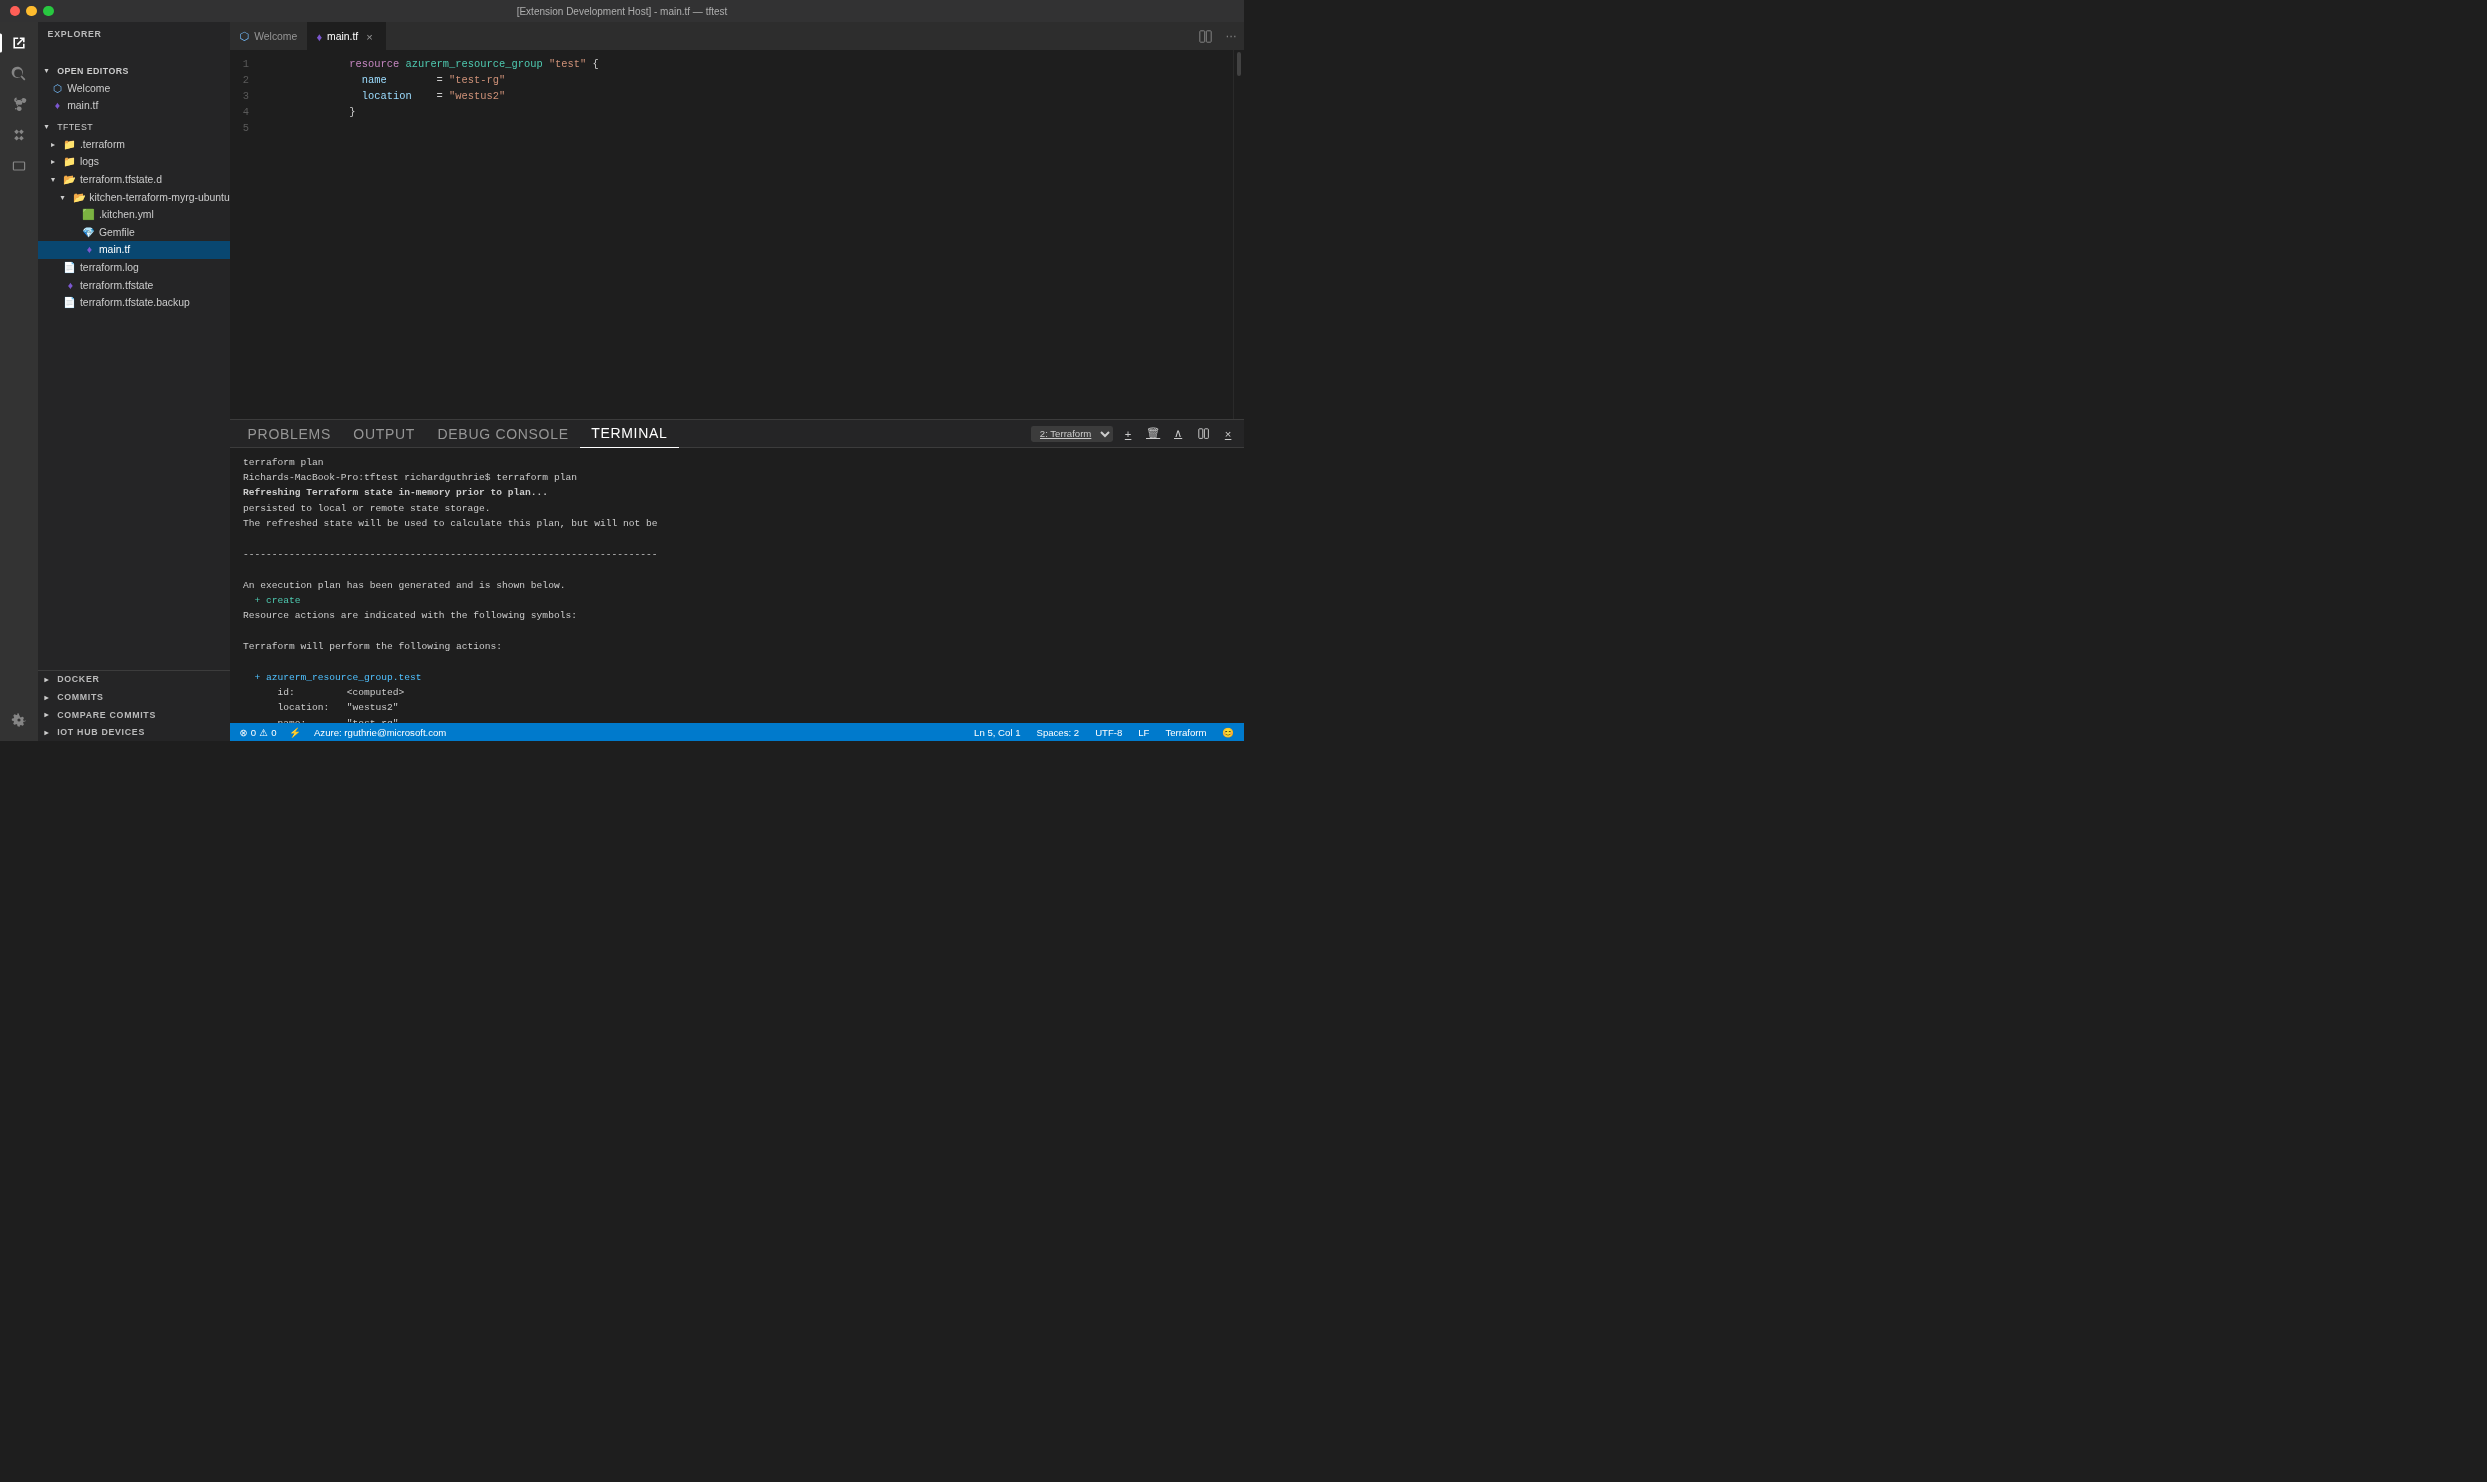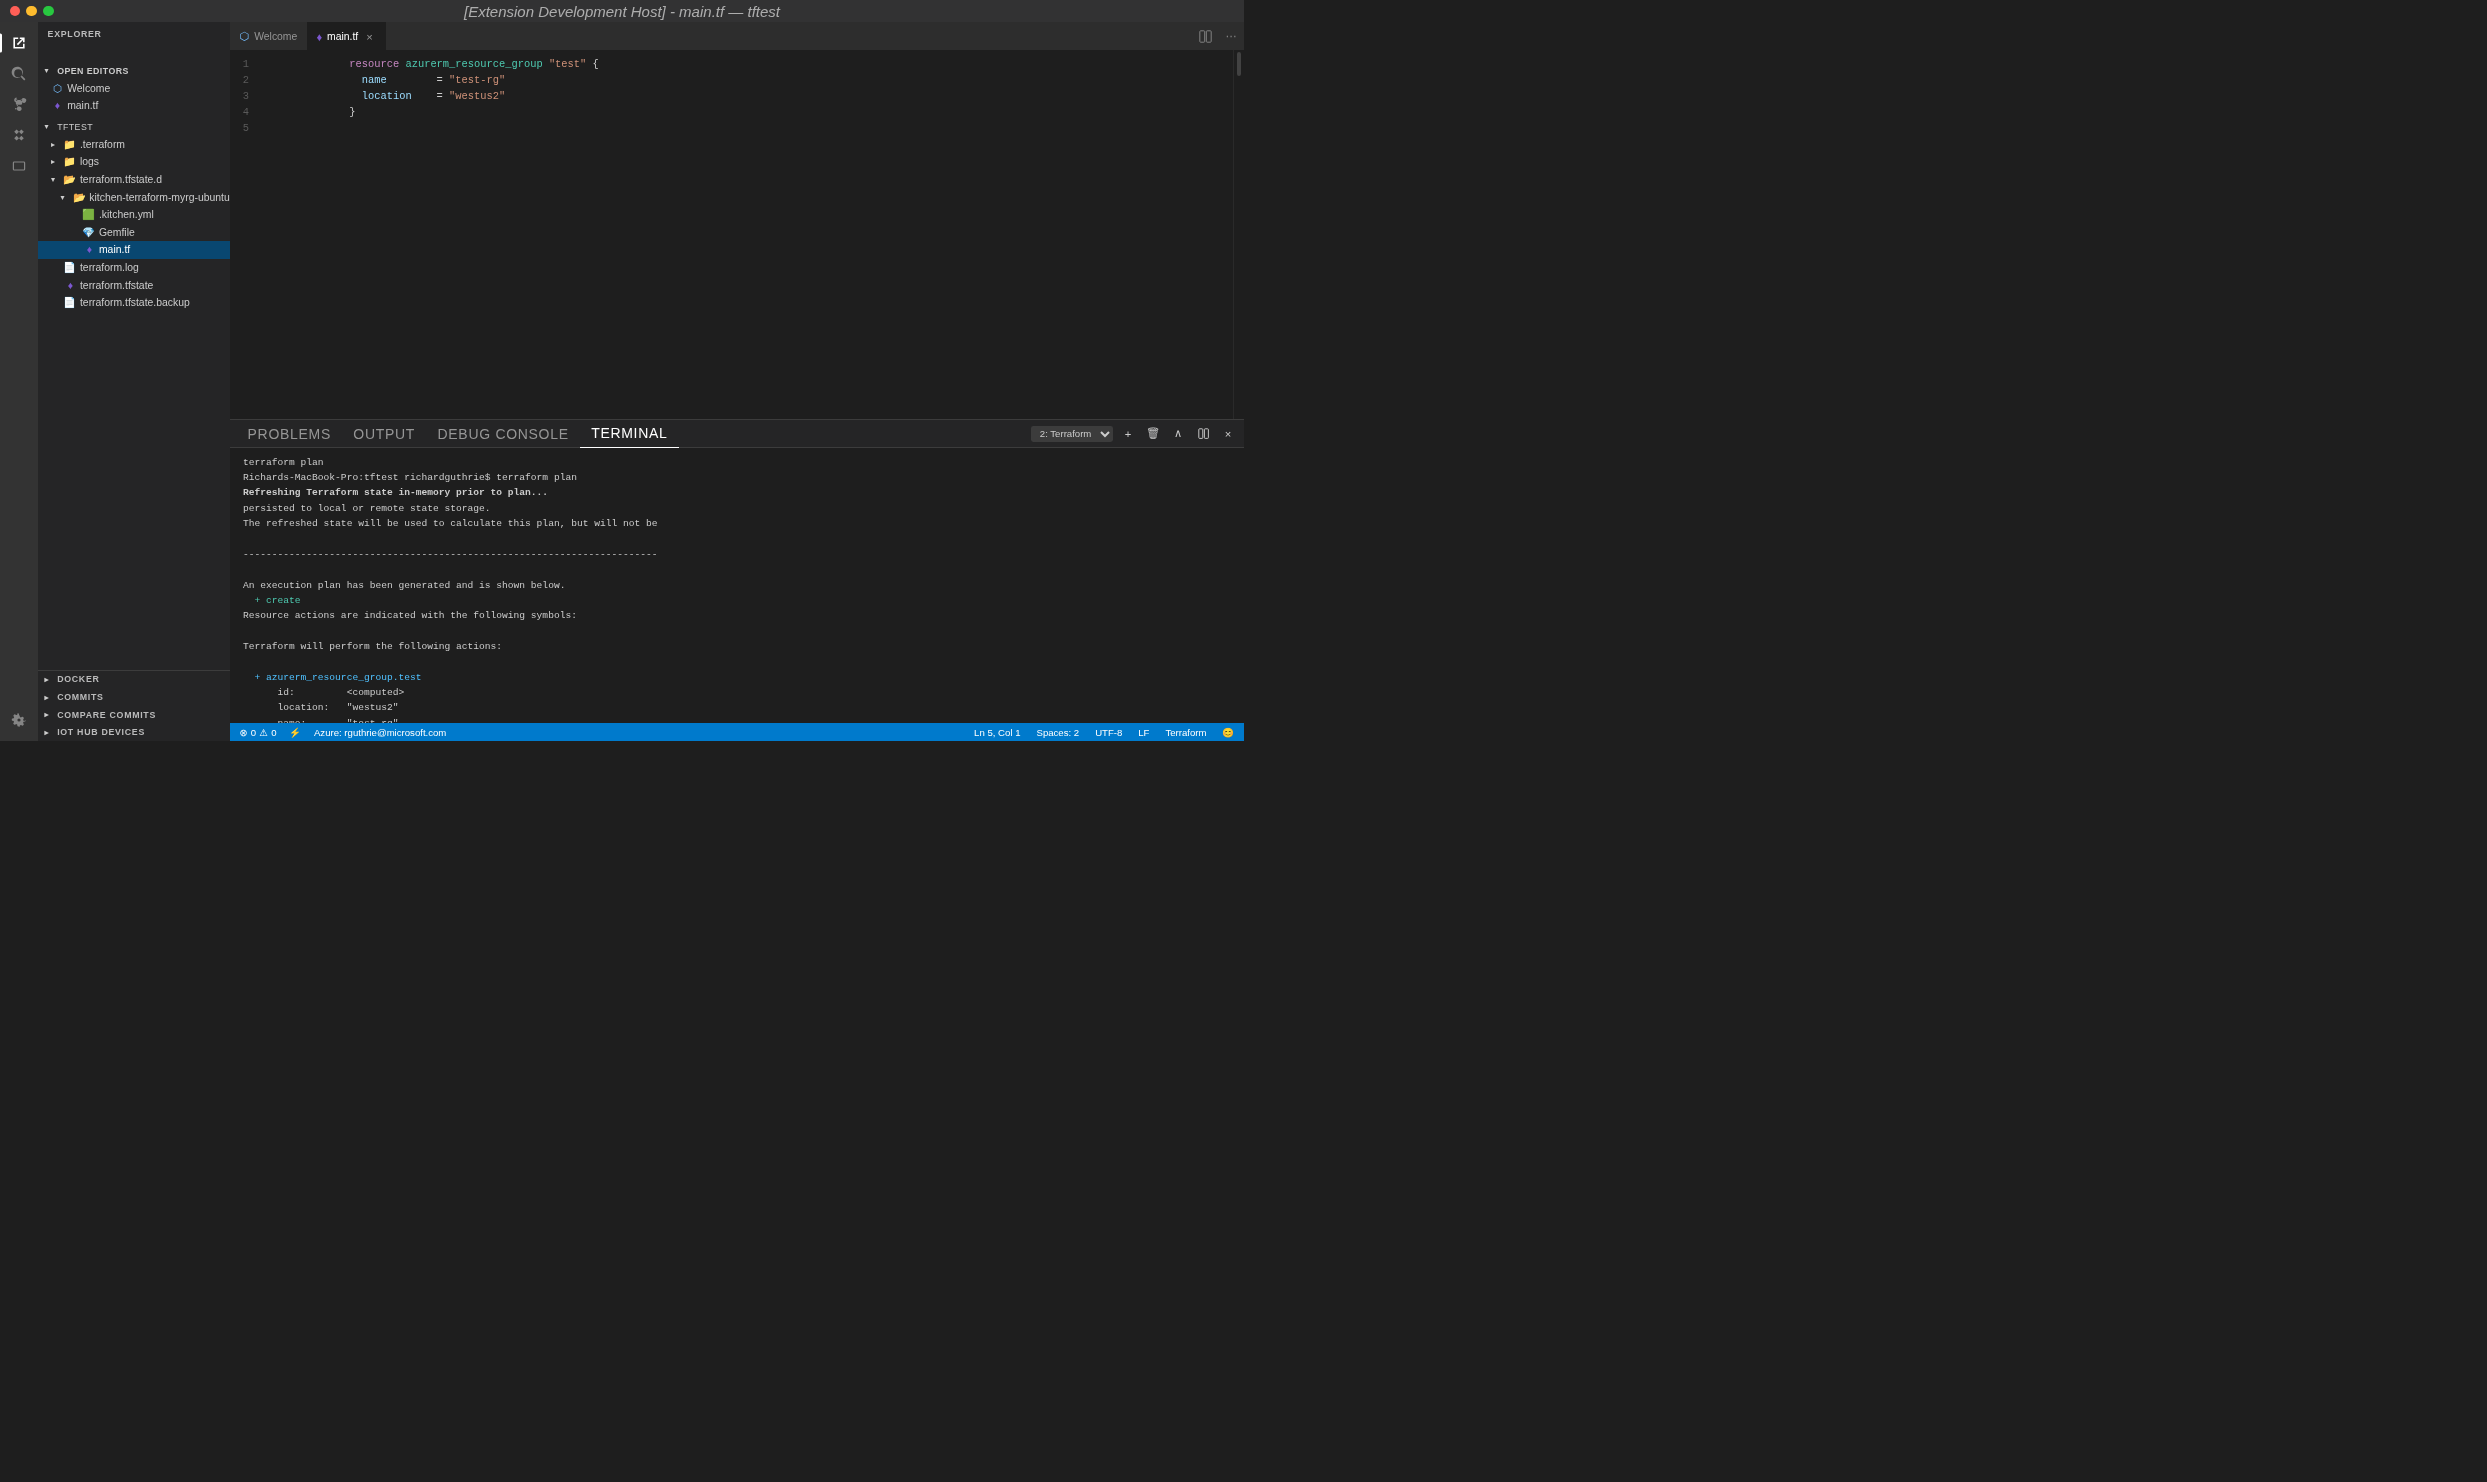--- a/index.html
+++ b/index.html
@@ -33,23 +33,22 @@
       width: 10.4px;
       height: 10.4px;
       border-radius: 50%;
       display: inline-block;
     }
     .tb-red { background: #ff5f57; }
     .tb-yellow { background: #febc2e; }
     .tb-green { background: #28c840; }
     .titlebar-title {
       color: #cccccc;
-      font-size: 15px;
+      font-size: 10px;
       opacity: 0.8;
-      font-style: italic;
     }
 
     
     .main-layout {
       display: flex;
       height: calc(741px - 22.4px);
     }
 
     
     .activity-bar {
@@ -287,20 +286,21 @@
     }
     .terminal-tab.active {
       color: #ffffff;
       border-bottom: 0.8px solid #ffffff;
     }
     .terminal-controls {
       margin-left: auto;
       display: flex;
       align-items: center;
       gap: 6px;
+      text-decoration: underline;
     }
     .term-ctrl-btn {
       width: 19px;
       height: 19px;
       display: flex;
       align-items: center;
       justify-content: center;
       color: #cccccc;
       cursor: pointer;
       border-radius: 2.4px;

